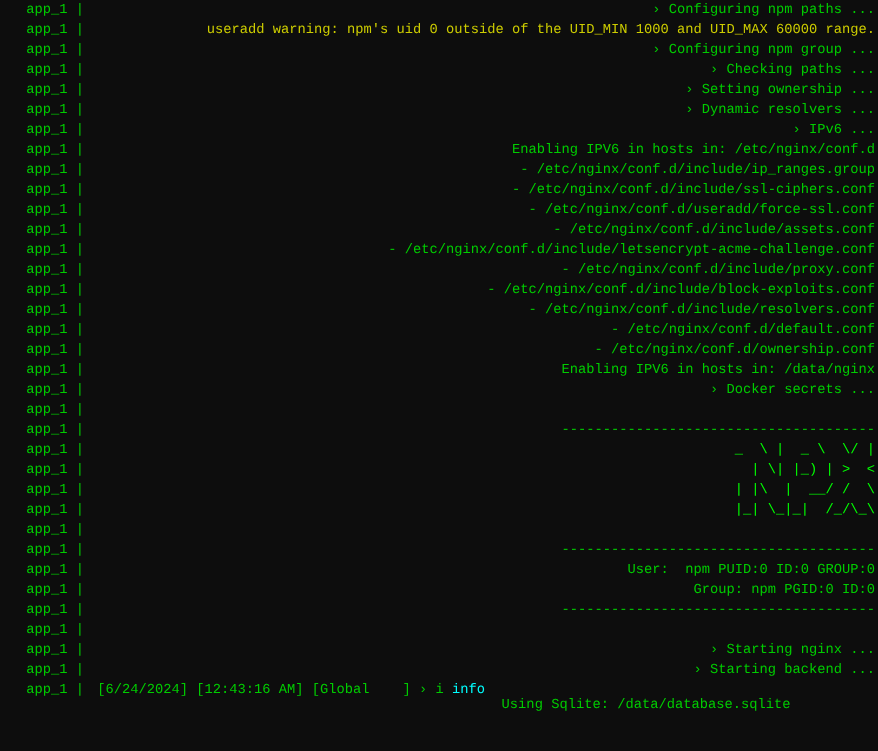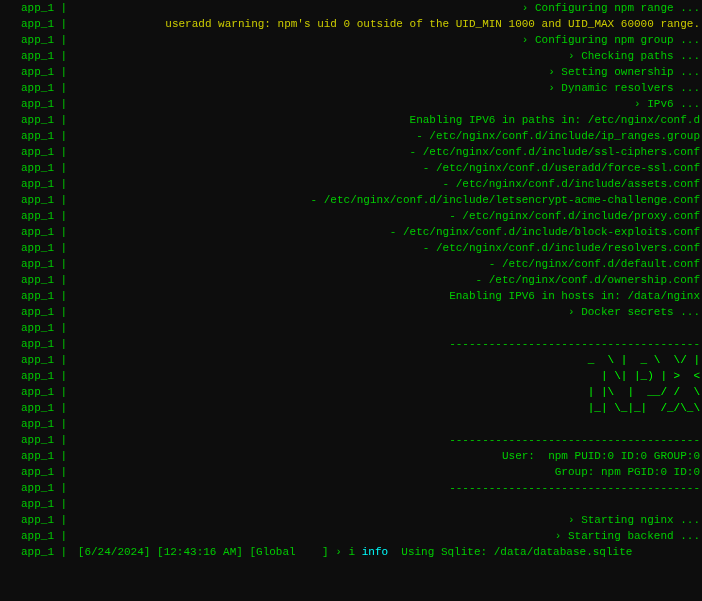--- a/index.html
+++ b/index.html
@@ -60,21 +60,21 @@
     }
   </style>
 </head>
 <body>
 
 <div class="terminal">
 
   <div class="log-line">
     <span class="prefix">app_1</span>
     <span class="separator"> | </span>
-    <span class="content">  › Configuring npm range ...</span>
+    <span class="content">  › Configuring npm paths ...</span>
   </div>
 
   <div class="log-line">
     <span class="prefix">app_1</span>
     <span class="separator"> | </span>
     <span class="content yellow">useradd warning: npm's uid 0 outside of the UID_MIN 1000 and UID_MAX 60000 range.</span>
   </div>
 
   <div class="log-line">
     <span class="prefix">app_1</span>
@@ -102,21 +102,21 @@
 
   <div class="log-line">
     <span class="prefix">app_1</span>
     <span class="separator"> | </span>
     <span class="content">  › IPv6 ...</span>
   </div>
 
   <div class="log-line">
     <span class="prefix">app_1</span>
     <span class="separator"> | </span>
-    <span class="content">Enabling IPV6 in paths in: /etc/nginx/conf.d</span>
+    <span class="content">Enabling IPV6 in hosts in: /etc/nginx/conf.d</span>
   </div>
 
   <div class="log-line">
     <span class="prefix">app_1</span>
     <span class="separator"> | </span>
     <span class="content"> - /etc/nginx/conf.d/include/ip_ranges.group</span>
   </div>
 
   <div class="log-line">
     <span class="prefix">app_1</span>
@@ -260,15 +260,15 @@
 
   <div class="log-line">
     <span class="prefix">app_1</span>
     <span class="separator"> | </span>
     <span class="content">  › Starting backend ...</span>
   </div>
 
   <div class="log-line" style="color: #00cc00;">
     <span class="prefix">app_1</span>
     <span class="separator"> | </span>
-    <span style="color: #00cc00;">[6/24/2024] [12:43:16 AM] [Global    ] › </span><span style="color: #00cc00;">i</span><span> </span><span style="color: #00ffff;">info</span><span style="color: #00cc00;">  Using Sqlite: /data/database.sqlite</span>
+    <span style="color: #00cc00;">[6/24/2024] [12:43:16 AM] [Global    ] › </span><span style="color: #00cc00;">i</span><span> </span><span style="color: #00ffff;">info</span><span style="color: #00cc00; margin-top: 12px;">  Using Sqlite: /data/database.sqlite</span>
   </div>
 </div>
 
 </body></html>

